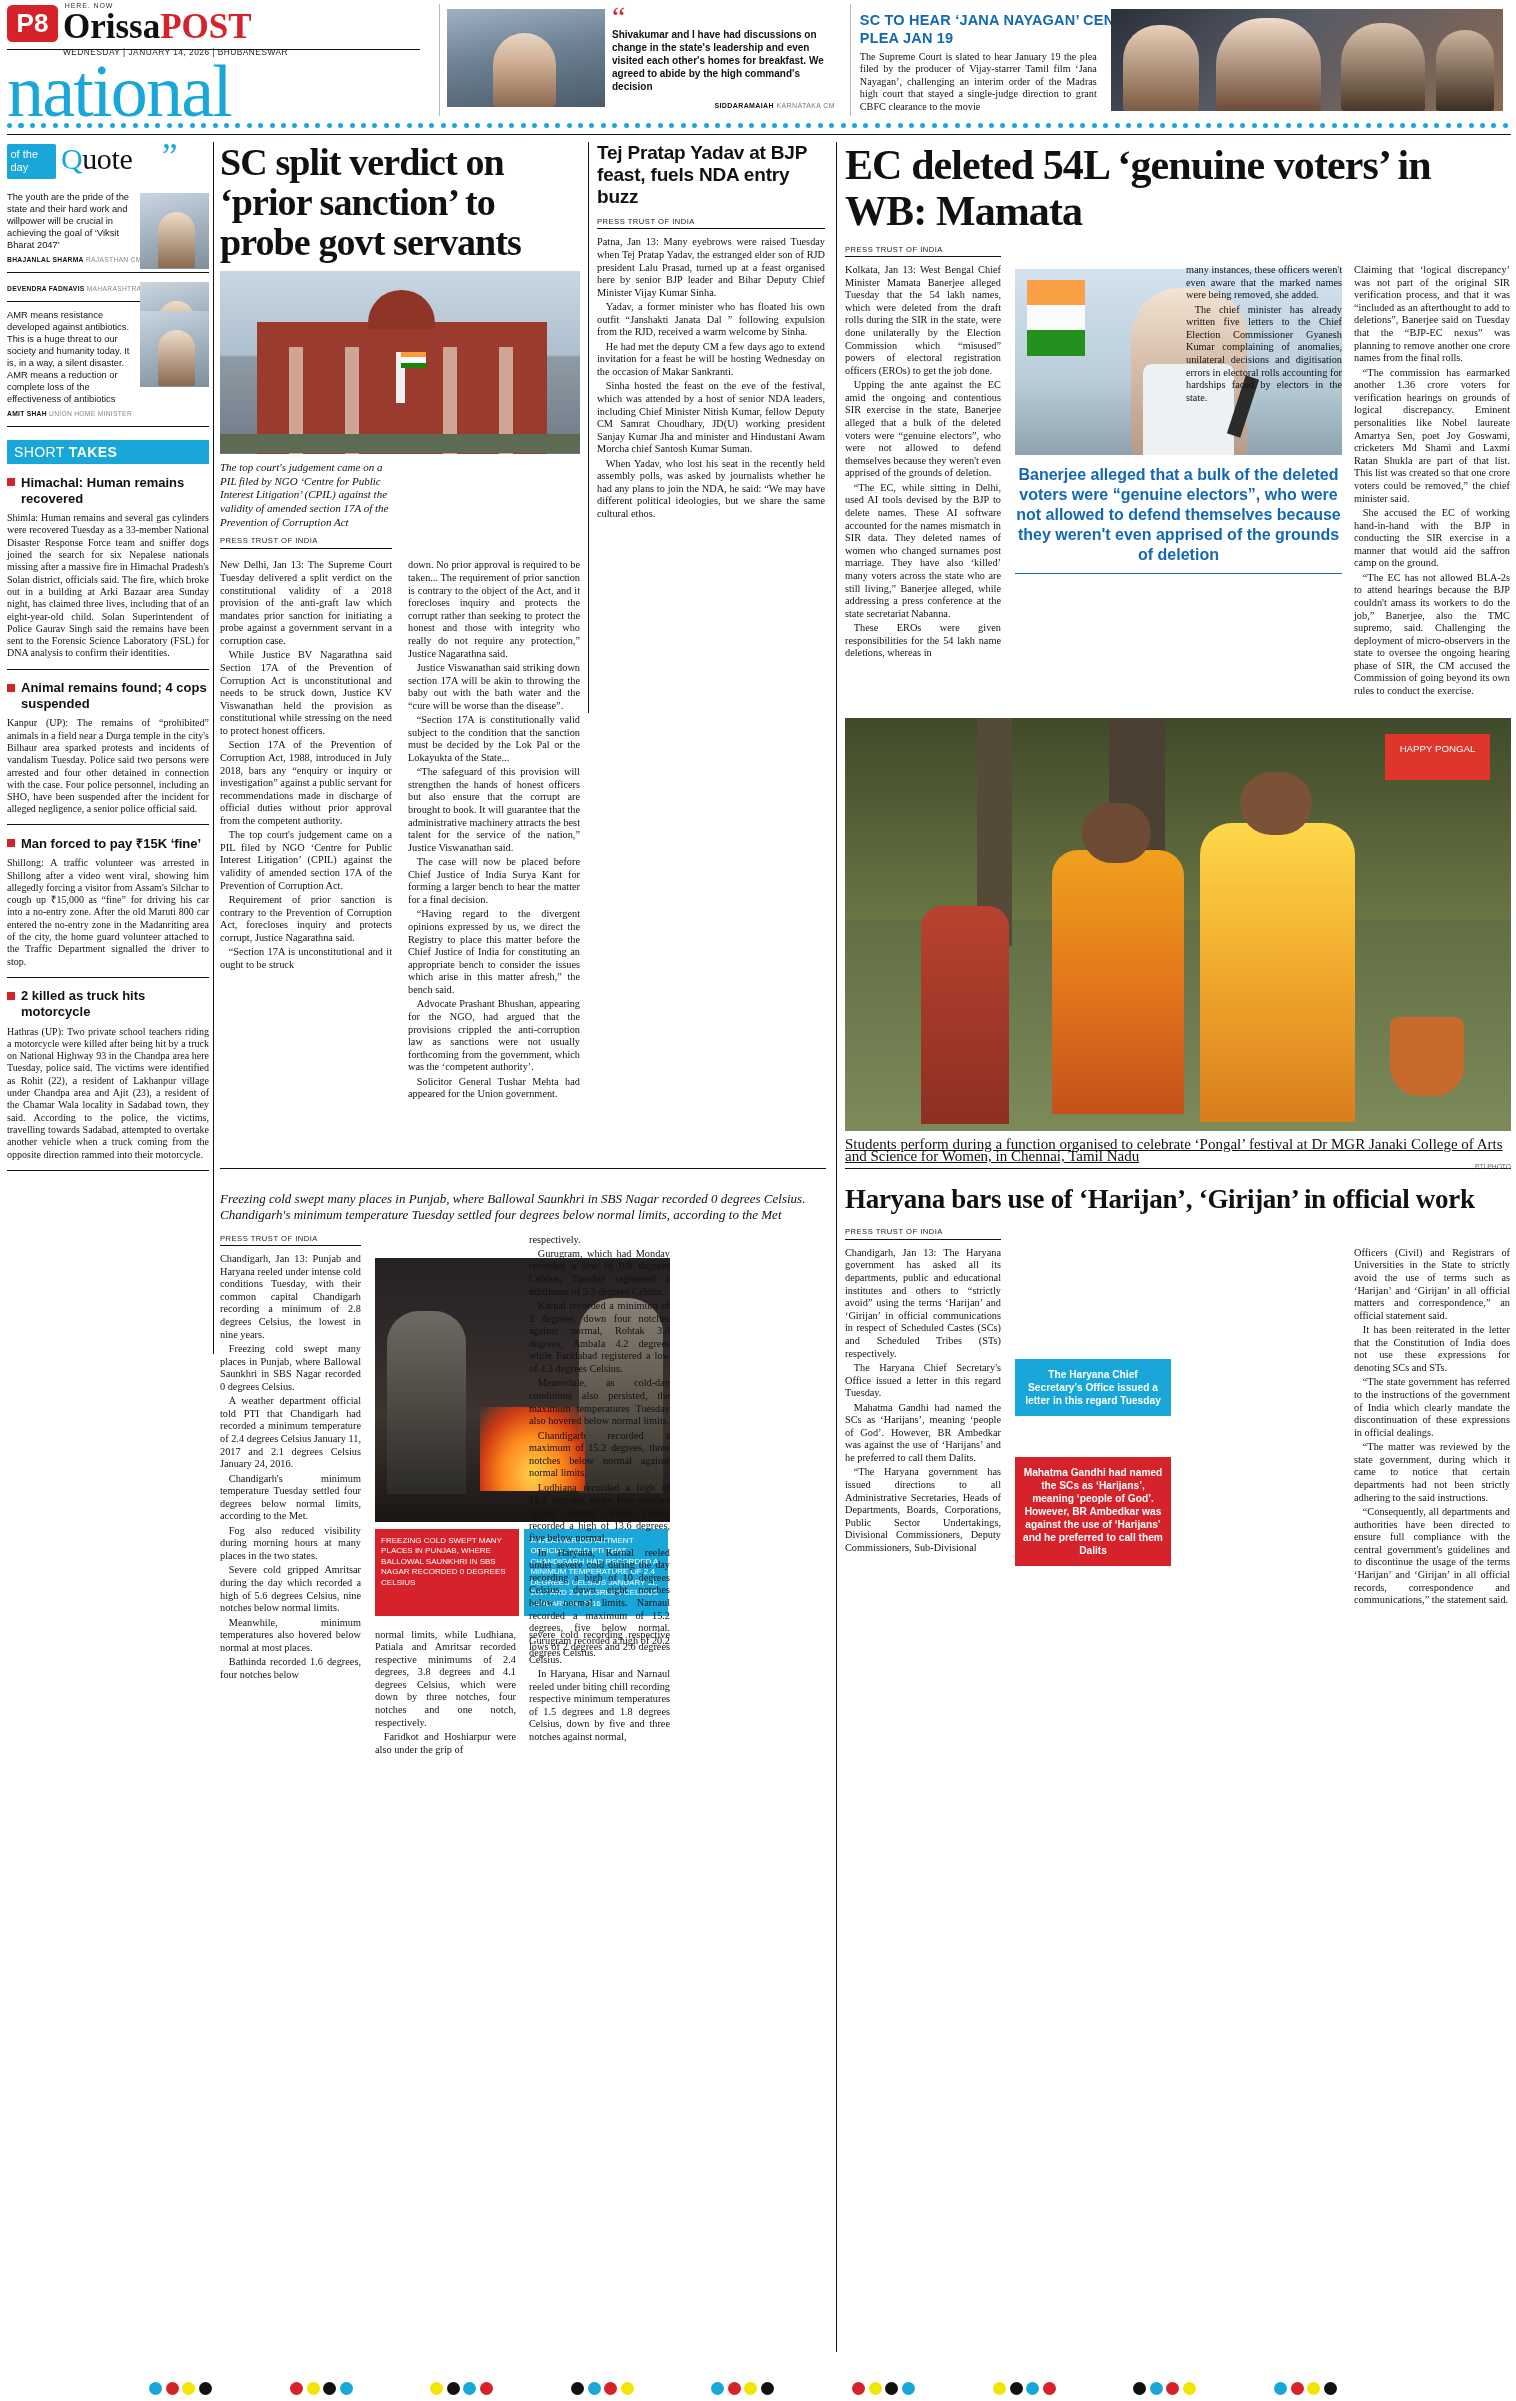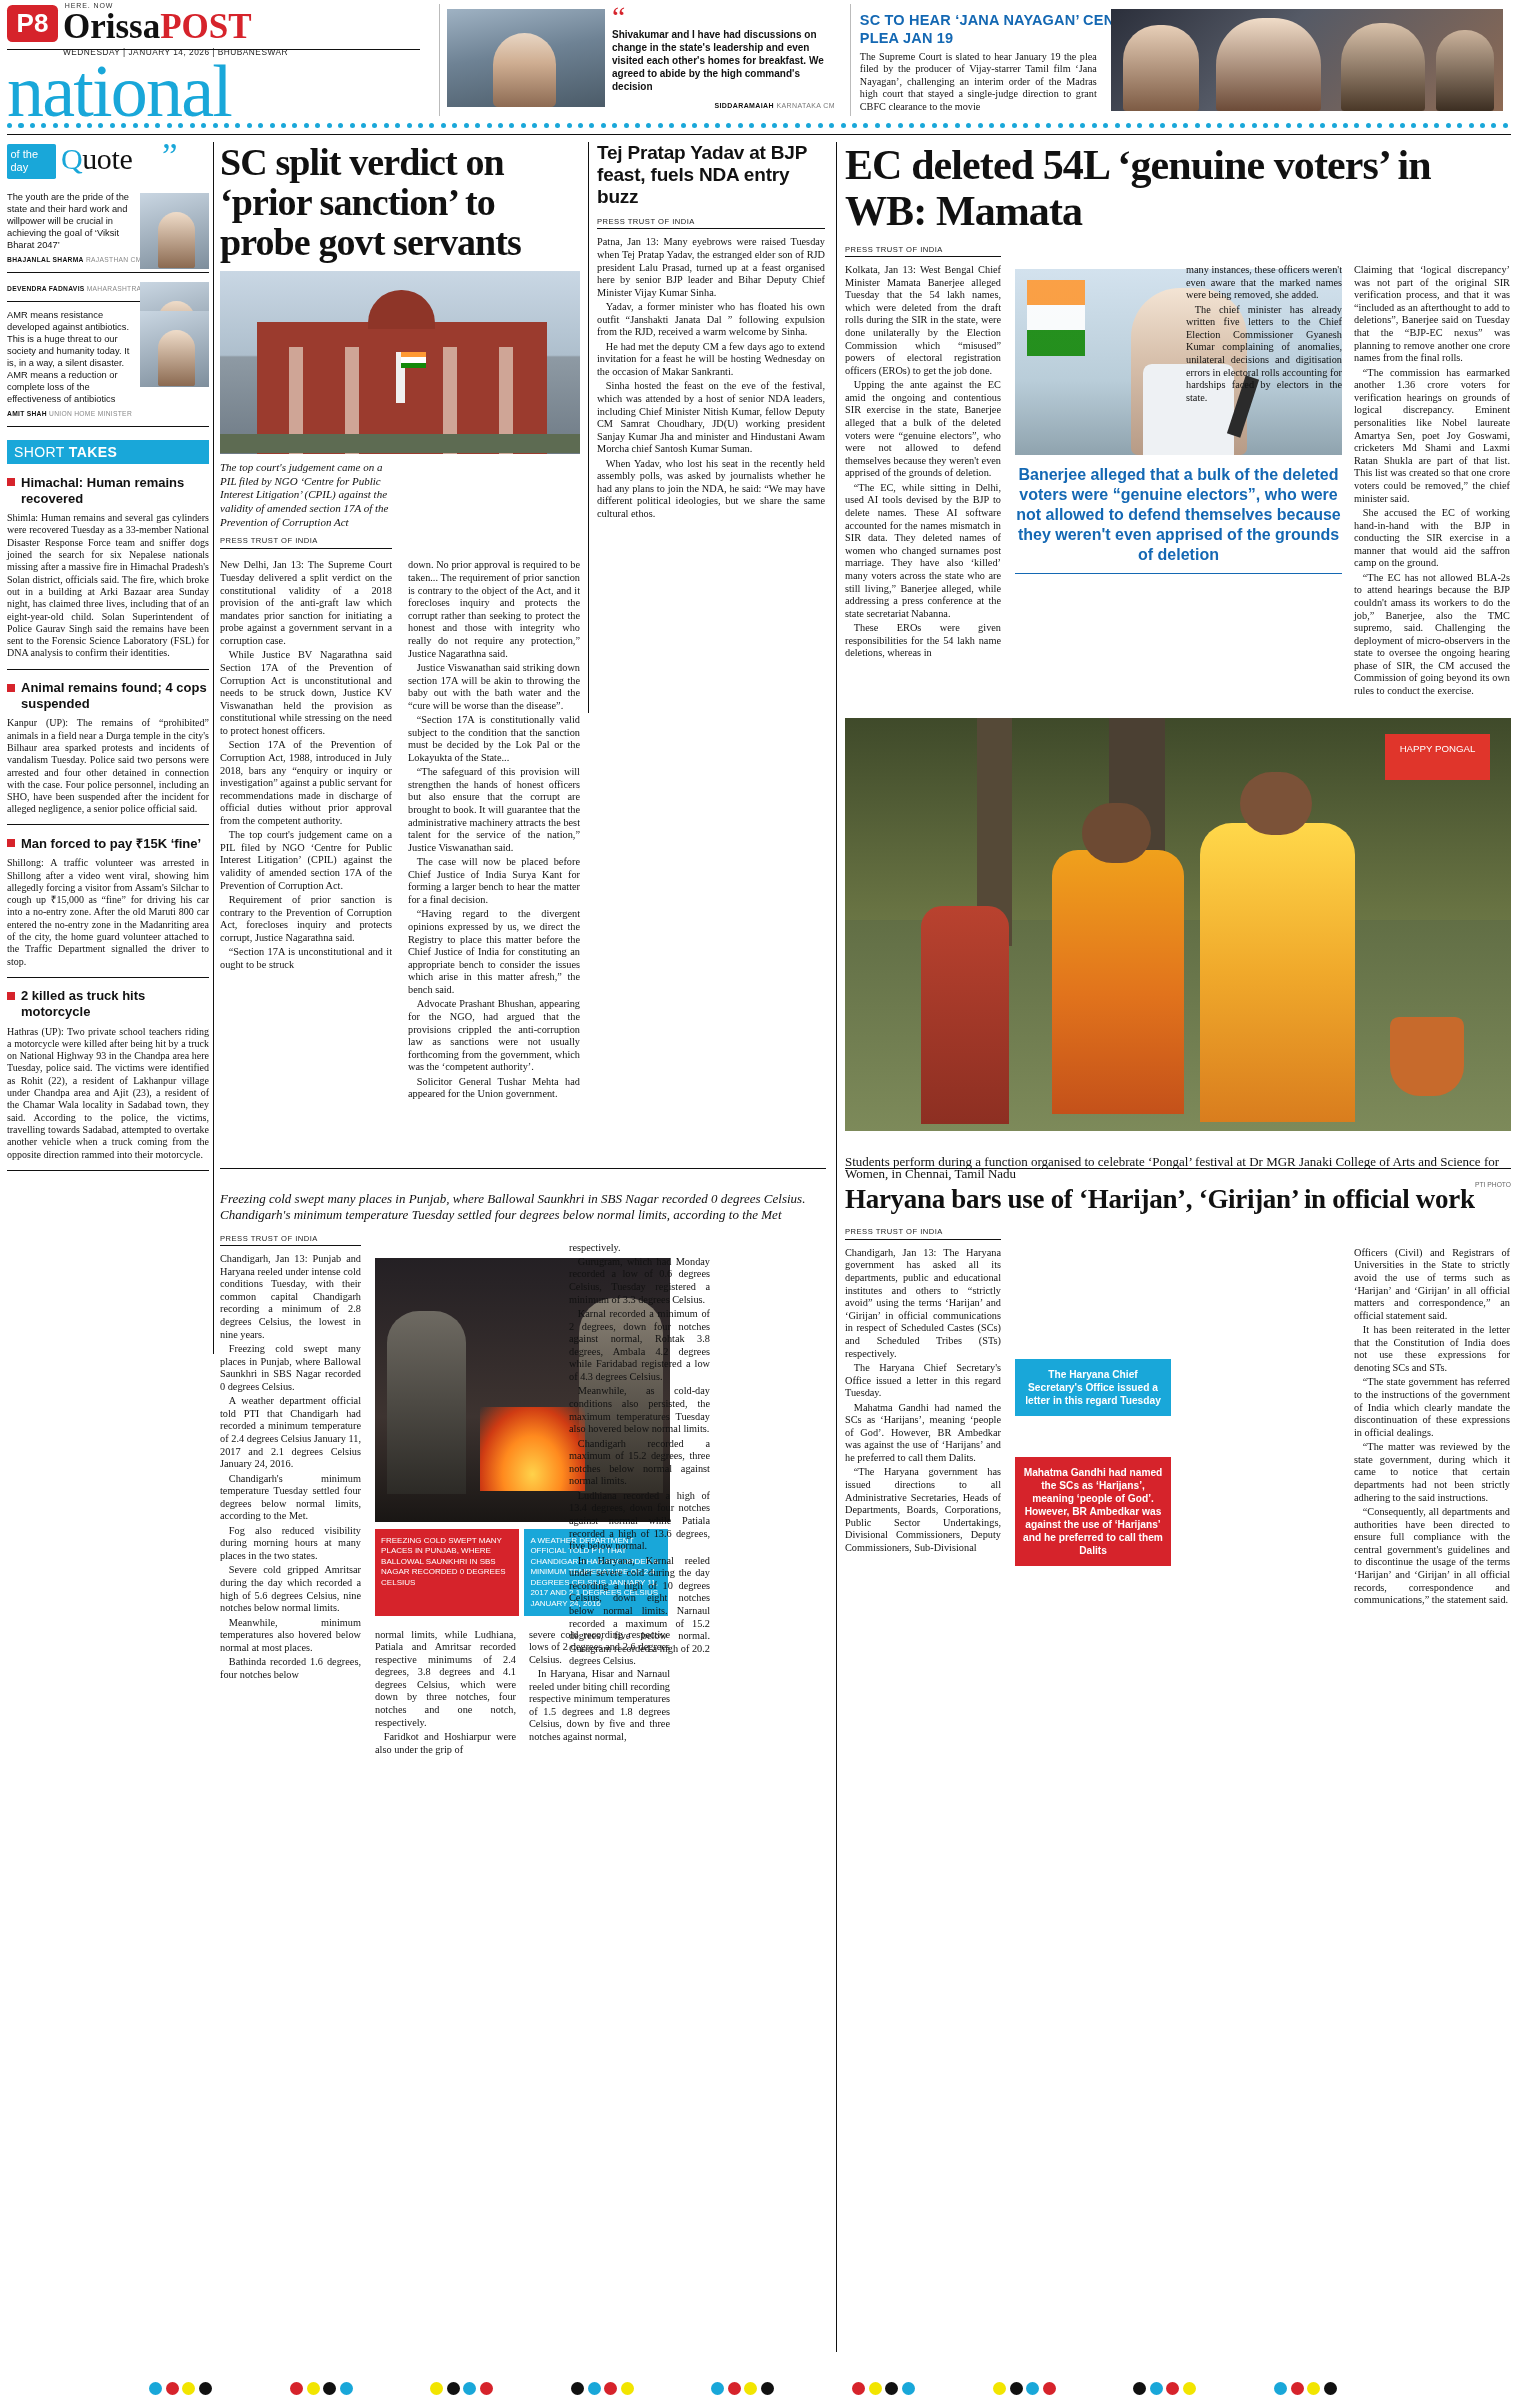--- a/index.html
+++ b/index.html
@@ -189,21 +189,21 @@
   .pongal .img .tree { position:absolute; left:0; top:0; width:666px; height:202px; background:linear-gradient(180deg,#3f4a2a,#6a7544); }
   .pongal .img .trunk { position:absolute; left:264px; top:0; width:56px; height:290px; background:#4b4033; }
   .pongal .img .trunk2{ position:absolute; left:132px; top:0; width:35px; height:228px; background:#554937; }
   .pongal .img .d1 { position:absolute; left:207px; top:132px; width:132px; height:264px; background:linear-gradient(180deg,#f0a11c 0%,#e1731c 55%,#c4511a 100%); border-radius:26px 26px 0 0; }
   .pongal .img .d1:after{content:"";position:absolute;left:30px;top:-47px;width:69px;height:60px;border-radius:33px;background:#6d4a33;}
   .pongal .img .d2 { position:absolute; left:355px; top:105px; width:155px; height:299px; background:linear-gradient(180deg,#ffd84a 0%,#f0a92b 50%,#d97d1e 100%); border-radius:32px 32px 0 0; }
   .pongal .img .d2:after{content:"";position:absolute;left:40px;top:-51px;width:72px;height:63px;border-radius:35px;background:#7b5238;}
   .pongal .img .d3 { position:absolute; left:76px; top:188px; width:88px; height:218px; background:linear-gradient(180deg,#b9422f 0%,#8d2f22 100%); border-radius:21px 21px 0 0; }
   .pongal .img .banner { position:absolute; right:21px; top:16px; width:105px; height:46px; background:#e0352b; color:#fff; font-family:"Liberation Sans",sans-serif; font-size:9.7px; text-align:center; padding-top:8.8px; line-height:12.3px;}
   .pongal .img .pot { position:absolute; left:545px; top:299px; width:74px; height:79px; background:#c76a2c; border-radius:8.8px 8.8px 30px 30px; }
-  .pongal .cap { margin-top:25px; font-family:"Liberation Serif",serif; font-size:13px; line-height:12.3px; }
+  .pongal .cap { margin-top:7px; font-family:"Liberation Serif",serif; font-size:15px; line-height:12.3px;text-decoration:underline; }
   .pongal .credit { font-family:"Liberation Sans",sans-serif; font-size:6.7px; color:#666; text-align:right; }
 
   
   .cold { position:absolute; left:220px; top:1184px; width:606px; }
   .cold h1 { margin:0; font-family:"Liberation Serif",serif; font-size:34px; line-height:37px; letter-spacing:-0.4px; }
   .cold .sub { margin-top:7px; font-family:"Liberation Serif",serif; font-style:italic; font-size:13px; line-height:16px; }
   .cold .grid { position:relative; margin-top:10.5px; }
   .cold .cc { position:absolute; top:0; width:141px; }
   .cold .k1{left:0} .cold .k2{left:155px} .cold .k3{left:309px}
   .cold .photo { position:absolute; left:155px; top:24.6px; width:295px; height:264px; overflow:hidden; background:linear-gradient(180deg,#242024 0%,#3d3330 60%,#191614 100%); }
@@ -619,21 +619,21 @@
           <p class="first">normal limits, while Ludhiana, Patiala and Amritsar recorded respective minimums of 2.4 degrees, 3.8 degrees and 4.1 degrees Celsius, which were down by three notches, four notches and one notch, respectively.</p>
           <p>Faridkot and Hoshiarpur were also under the grip of</p>
         </div>
       </div>
       <div class="cc k3" style="top:395px;">
         <div class="col">
           <p class="first">severe cold recording respective lows of 2 degrees and 2.6 degrees Celsius.</p>
           <p>In Haryana, Hisar and Narnaul reeled under biting chill recording respective minimum temperatures of 1.5 degrees and 1.8 degrees Celsius, down by five and three notches against normal,</p>
         </div>
       </div>
-      <div class="cc k3" style="top:8px;margin-left:40px;">
+      <div class="cc k3" style="top:0;">
         <div class="col">
           <p class="first">respectively.</p>
           <p>Gurugram, which had Monday recorded a low of 0.6 degrees Celsius, Tuesday registered a minimum of 3.3 degrees Celsius.</p>
           <p>Karnal recorded a minimum of 2 degrees, down four notches against normal, Rohtak 3.8 degrees, Ambala 4.2 degrees while Faridabad registered a low of 4.3 degrees Celsius.</p>
           <p>Meanwhile, as cold-day conditions also persisted, the maximum temperatures Tuesday also hovered below normal limits.</p>
           <p>Chandigarh recorded a maximum of 15.2 degrees, three notches below normal against normal limits.</p>
           <p>Ludhiana recorded a high of 13.4 degrees, down four notches against normal while Patiala recorded a high of 13.6 degrees, five below normal.</p>
           <p>In Haryana, Karnal reeled under severe cold during the day recording a high of 10 degrees Celsius, down eight notches below normal limits. Narnaul recorded a maximum of 15.2 degrees, five below normal. Gurugram recorded a high of 20.2 degrees Celsius.</p>
           <p></p>
         </div>

